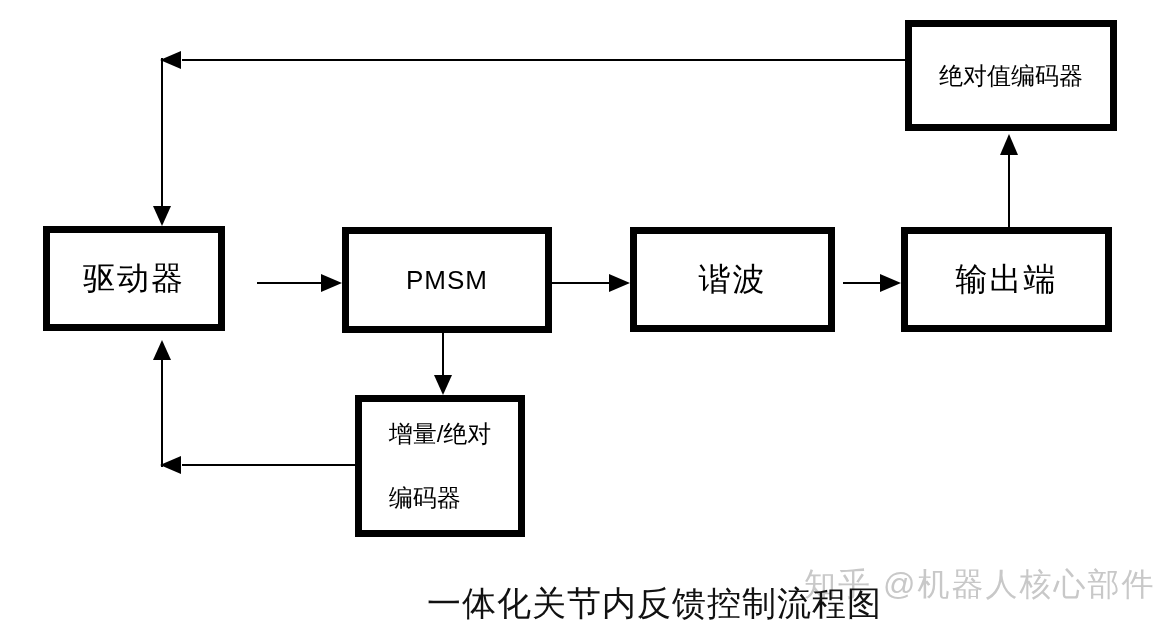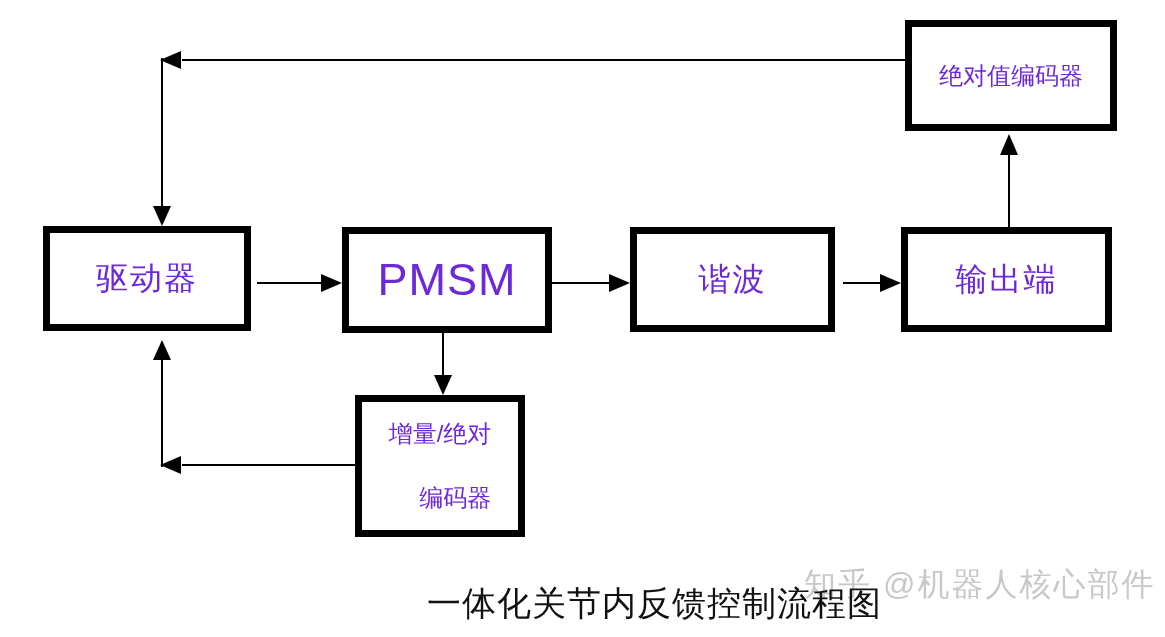--- a/index.html
+++ b/index.html
@@ -24,27 +24,27 @@
     z-index: 1;
   }
   .node {
     position: absolute;
     box-sizing: border-box;
     border: 7px solid #000000;
     background: #ffffff;
     display: flex;
     align-items: center;
     justify-content: center;
-    text-align: right;
-    color: #6d28d9;
+    text-align: left;
+    color: #000000;
     z-index: 2;
   }
   .node-abs-encoder { left: 905px; top: 20px;  width: 212px; height: 111px; font-size: 24px; }
-  .node-driver      { left: 43px;  top: 226px; width: 208px; height: 105px; font-size: 32px; letter-spacing: 2px; }
-  .node-pmsm        { left: 342px; top: 227px; width: 210px; height: 106px; font-size: 45px; letter-spacing: 1px; }
+  .node-driver      { left: 43px;  top: 226px; width: 182px; height: 105px; font-size: 32px; letter-spacing: 2px; }
+  .node-pmsm        { left: 342px; top: 227px; width: 210px; height: 106px; font-size: 26px; letter-spacing: 1px; }
   .node-harmonic    { left: 630px; top: 227px; width: 205px; height: 105px; font-size: 32px; letter-spacing: 2px; }
   .node-output      { left: 901px; top: 227px; width: 211px; height: 105px; font-size: 32px; letter-spacing: 2px; }
   .node-inc-encoder { left: 355px; top: 395px; width: 170px; height: 142px; font-size: 24px; }
   .node-inc-encoder .twoline { line-height: 64px; }
   .diagram-title {
     position: absolute;
     left: 427px;
     top: 581px;
     font-size: 34px;
     color: #111111;

